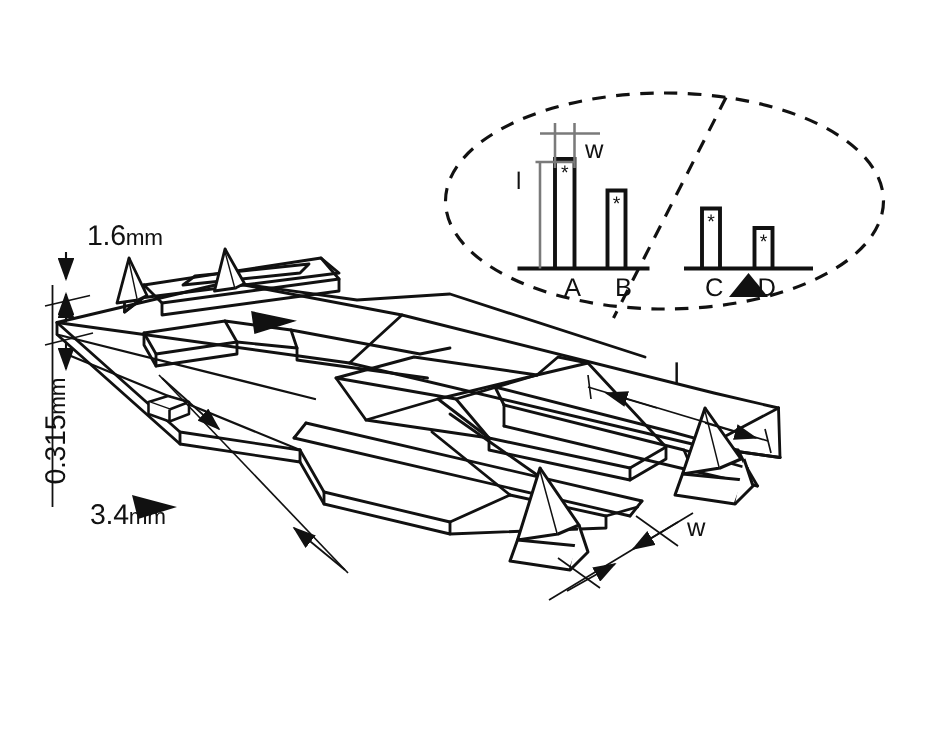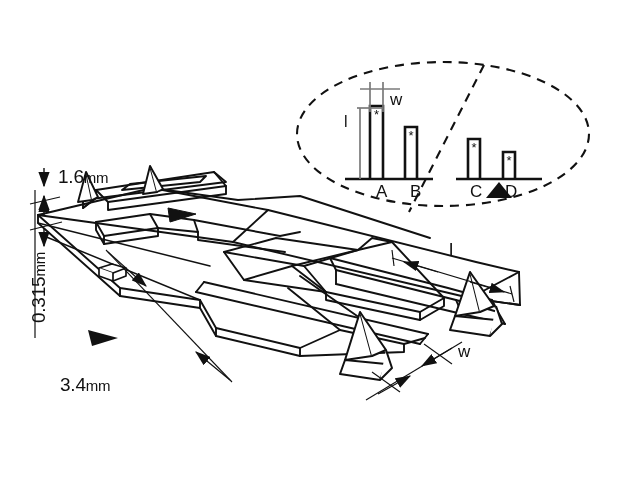--- a/index.html
+++ b/index.html
@@ -11,23 +11,23 @@
   #stage{position:absolute;left:0;top:0;width:633px;height:500px;}
   svg.layer{position:absolute;left:0;top:0;width:633px;height:500px;overflow:visible;}
   .dimtext{
     position:absolute;
     font-family:"Liberation Sans", sans-serif;
     color:#111111;
     white-space:nowrap;
     line-height:1;
     user-select:none;
   }
-  .t-16mm{left:58px;top:148px;font-size:19px;letter-spacing:-0.2px;margin-top:19px;}
+  .t-16mm{left:58px;top:148px;font-size:19px;letter-spacing:-0.2px;}
   .t-16mm .unit{font-size:15px;}
-  .t-34mm{left:60px;top:334px;font-size:19px;letter-spacing:-0.2px;margin-top:41px;}
+  .t-34mm{left:60px;top:334px;font-size:19px;letter-spacing:-0.2px;}
   .t-34mm .unit{font-size:15px;}
   .t-0315{
     left:-17px;top:278px;width:110px;text-align:center;
     font-size:19px;letter-spacing:-0.2px;
     transform:rotate(-90deg);transform-origin:50% 50%;
   }
   .t-0315 .unit{font-size:15px;}
   .t-l-main{left:449px;top:240px;font-size:19px;}
   .t-w-main{left:458px;top:343px;font-size:17px;}
   .t-l-inset{left:344px;top:114px;font-size:16px;}

